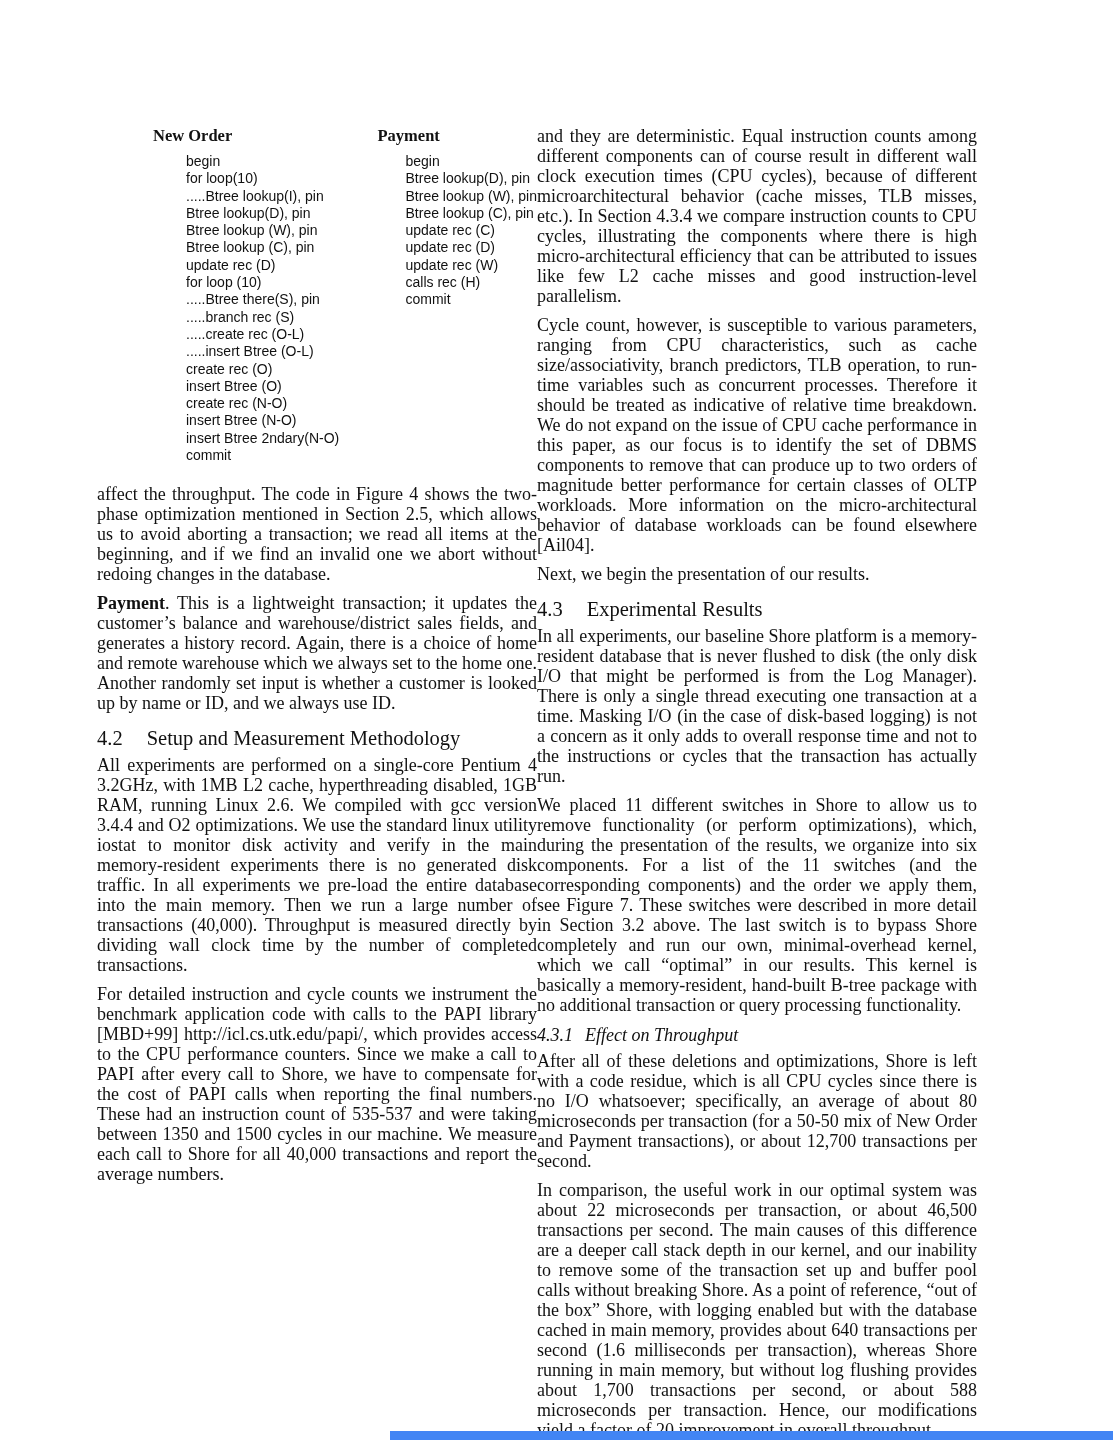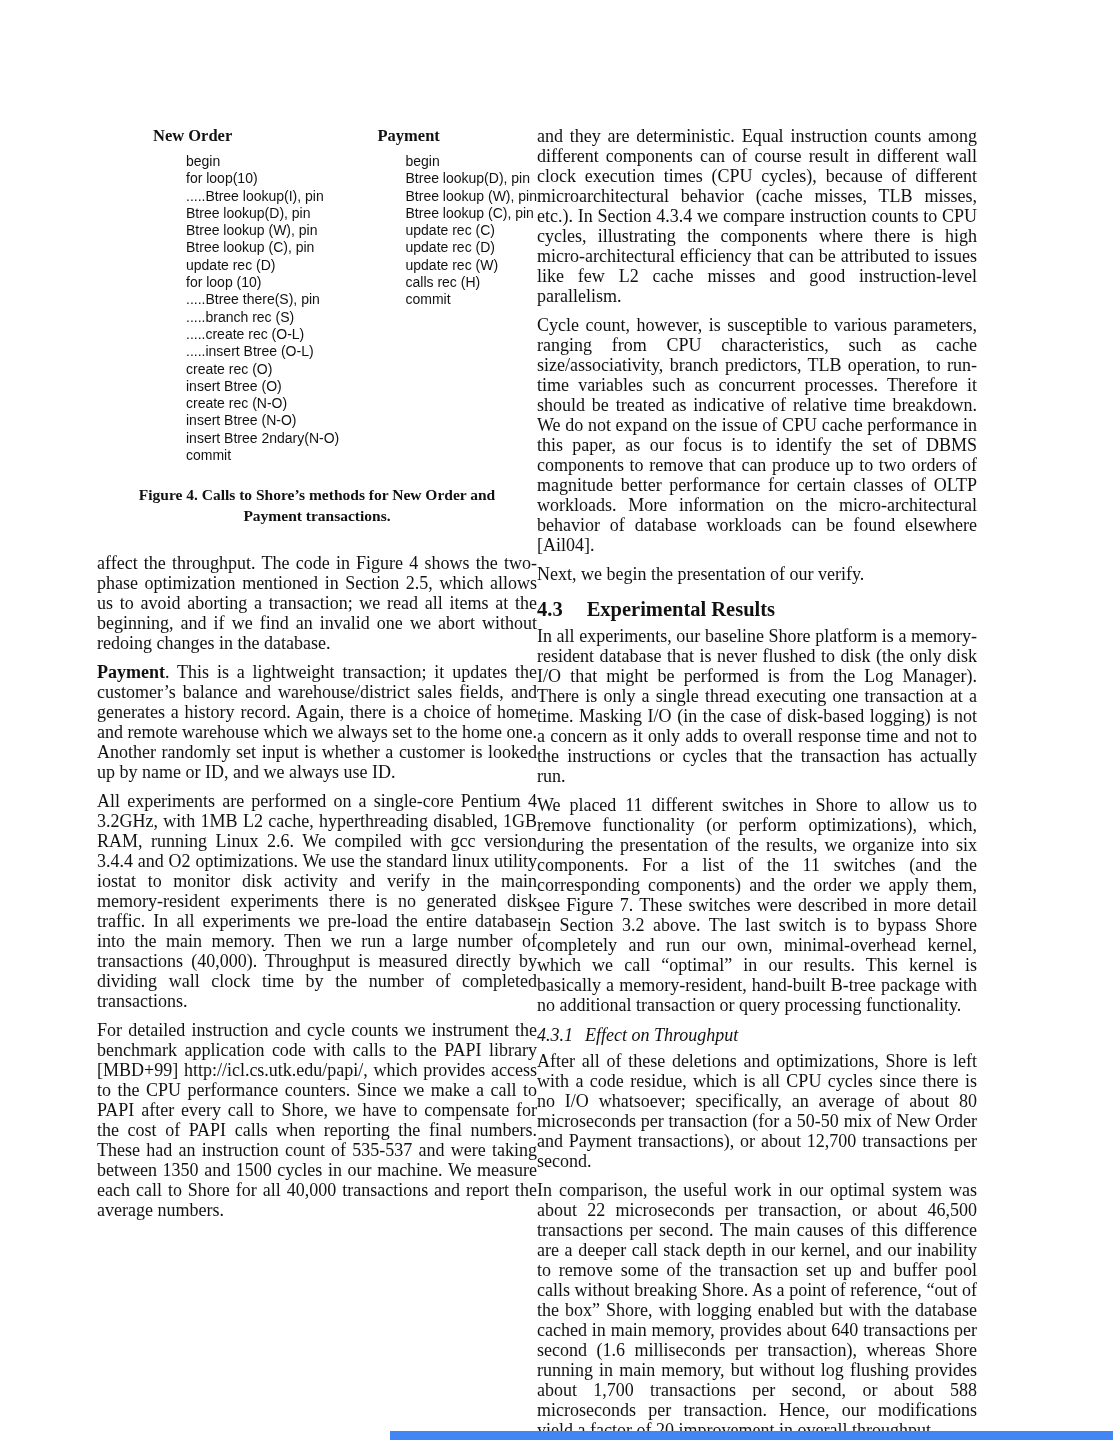--- a/index.html
+++ b/index.html
@@ -31,21 +31,21 @@
     margin: 0 auto 27px auto; width: 420px;
   }
 
   p.body {
     font-size: 18px; line-height: 20px; margin: 0 0 9px 0;
     text-align: justify;
   }
   p.body .lead-bold { font-weight: bold; }
 
   h2.sec {
-    font-size: 20.5px; font-weight: bold; margin: 13px 0 5px 0; line-height: 24px;
+    font-size: 20.5px; font-weight: normal; margin: 13px 0 5px 0; line-height: 24px;
   }
   h2.sec .sec-num { display: inline-block; margin-right: 24px; }
 
   h3.subsec {
     font-size: 18px; font-style: italic; font-weight: normal; margin: 0 0 5px 0; line-height: 22px;
   }
   h3.subsec .sec-num { display: inline-block; margin-right: 12px; }
 
   .bottom-bar {
     position: absolute; left: 390px; bottom: 0; width: 723px; height: 9px;
@@ -88,38 +88,35 @@
           <div class="fig-line">Btree lookup (W), pin</div>
           <div class="fig-line">Btree lookup (C), pin</div>
           <div class="fig-line">update rec (C)</div>
           <div class="fig-line">update rec (D)</div>
           <div class="fig-line">update rec (W)</div>
           <div class="fig-line">calls rec (H)</div>
           <div class="fig-line">commit</div>
         </div>
       </div>
 
-      <div class="caption">
-        <div>Figure 4.  Calls to Shore’s methods for New Order and</div>
-        <div>Payment transactions.</div>
-      </div>
 
       <p class="body">affect the throughput. The code in Figure 4 shows the two-phase optimization mentioned in Section 2.5, which allows us to avoid aborting a transaction; we read all items at the beginning, and if we find an invalid one we abort without redoing changes in the database.</p>
 
       <p class="body"><span class="lead-bold">Payment</span><span>. This is a lightweight transaction; it updates the customer’s balance and warehouse/district sales fields, and generates a history record. Again, there is a choice of home and remote warehouse which we always set to the home one. Another randomly set input is whether a customer is looked up by name or ID, and we always use ID.</span></p>
 
+      <h2 class="sec"><span class="sec-num">4.2</span><span>Setup and Measurement Methodology</span></h2>
 
       <p class="body">All experiments are performed on a single-core Pentium 4 3.2GHz, with 1MB L2 cache, hyperthreading disabled, 1GB RAM, running Linux 2.6. We compiled with gcc version 3.4.4 and O2 optimizations. We use the standard linux utility iostat to monitor disk activity and verify in the main memory-resident experiments there is no generated disk traffic. In all experiments we pre-load the entire database into the main memory. Then we run a large number of transactions (40,000). Throughput is measured directly by dividing wall clock time by the number of completed transactions.</p>
       <p class="body">For detailed instruction and cycle counts we instrument the benchmark application code with calls to the PAPI library [MBD+99] http://icl.cs.utk.edu/papi/, which provides access to the CPU performance counters. Since we make a call to PAPI after every call to Shore, we have to compensate for the cost of PAPI calls when reporting the final numbers. These had an instruction count of 535-537 and were taking between 1350 and 1500 cycles in our machine. We measure each call to Shore for all 40,000 transactions and report the average numbers.</p>
     </div>
 
     <div class="col">
       <p class="body">and they are deterministic. Equal instruction counts among different components can of course result in different wall clock execution times (CPU cycles), because of different microarchitectural behavior (cache misses, TLB misses, etc.). In Section 4.3.4 we compare instruction counts to CPU cycles, illustrating the components where there is high micro-architectural efficiency that can be attributed to issues like few L2 cache misses and good instruction-level parallelism.</p>
       <p class="body">Cycle count, however, is susceptible to various parameters, ranging from CPU characteristics, such as cache size/associativity, branch predictors, TLB operation, to run-time variables such as concurrent processes. Therefore it should be treated as indicative of relative time breakdown. We do not expand on the issue of CPU cache performance in this paper, as our focus is to identify the set of DBMS components to remove that can produce up to two orders of magnitude better performance for certain classes of OLTP workloads. More information on the micro-architectural behavior of database workloads can be found elsewhere [Ail04].</p>
-      <p class="body">Next, we begin the presentation of our verify.</p>
+      <p class="body">Next, we begin the presentation of our results.</p>
 
       <h2 class="sec"><span class="sec-num">4.3</span><span>Experimental Results</span></h2>
 
       <p class="body">In all experiments, our baseline Shore platform is a memory-resident database that is never flushed to disk (the only disk I/O that might be performed is from the Log Manager). There is only a single thread executing one transaction at a time. Masking I/O (in the case of disk-based logging) is not a concern as it only adds to overall response time and not to the instructions or cycles that the transaction has actually run.</p>
       <p class="body">We placed 11 different switches in Shore to allow us to remove functionality (or perform optimizations), which, during the presentation of the results, we organize into six components. For a list of the 11 switches (and the corresponding components) and the order we apply them, see Figure 7. These switches were described in more detail in Section 3.2 above. The last switch is to bypass Shore completely and run our own, minimal-overhead kernel, which we call “optimal” in our results. This kernel is basically a memory-resident, hand-built B-tree package with no additional transaction or query processing functionality.</p>
 
       <h3 class="subsec"><span class="sec-num">4.3.1</span><span>Effect on Throughput</span></h3>
 
       <p class="body">After all of these deletions and optimizations, Shore is left with a code residue, which is all CPU cycles since there is no I/O whatsoever; specifically, an average of about 80 microseconds per transaction (for a 50-50 mix of New Order and Payment transactions), or about 12,700 transactions per second.</p>
       <p class="body">In comparison, the useful work in our optimal system was about 22 microseconds per transaction, or about 46,500 transactions per second. The main causes of this difference are a deeper call stack depth in our kernel, and our inability to remove some of the transaction set up and buffer pool calls without breaking Shore. As a point of reference, “out of the box” Shore, with logging enabled but with the database cached in main memory, provides about 640 transactions per second (1.6 milliseconds per transaction), whereas Shore running in main memory, but without log flushing provides about 1,700 transactions per second, or about 588 microseconds per transaction. Hence, our modifications yield a factor of 20 improvement in overall throughput.</p>

